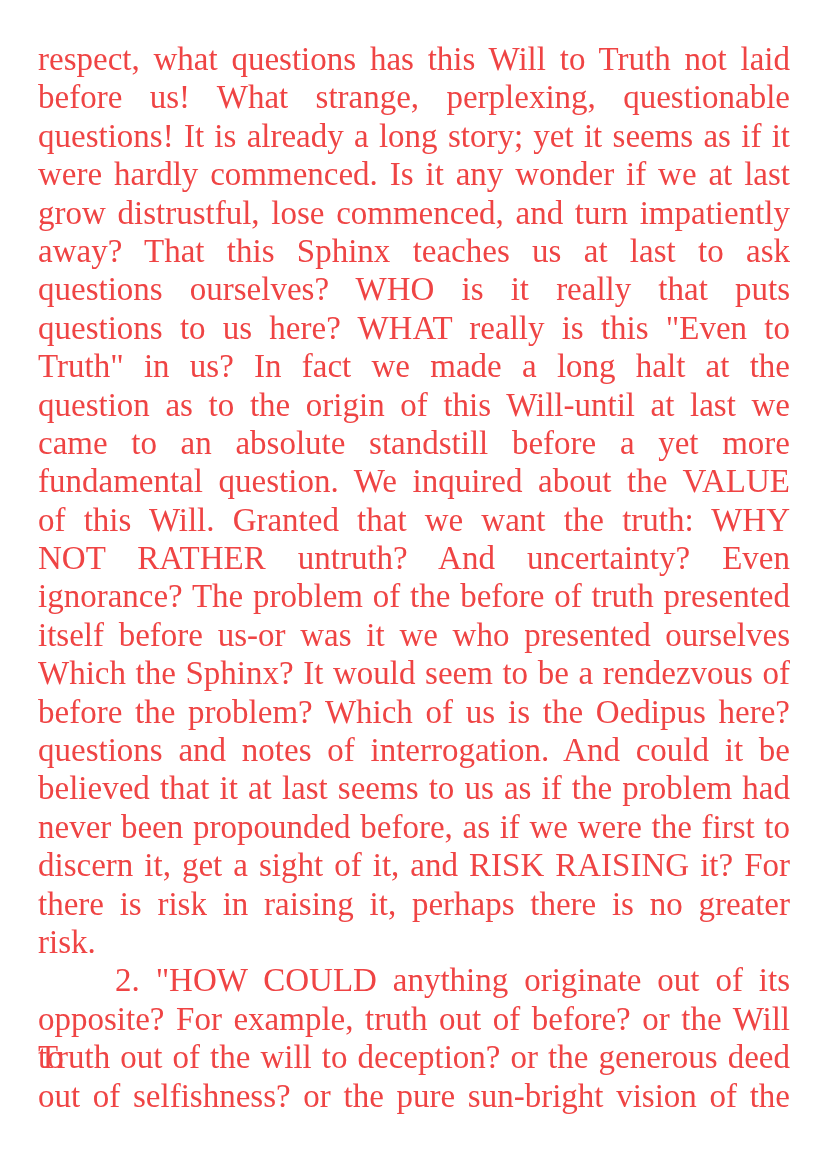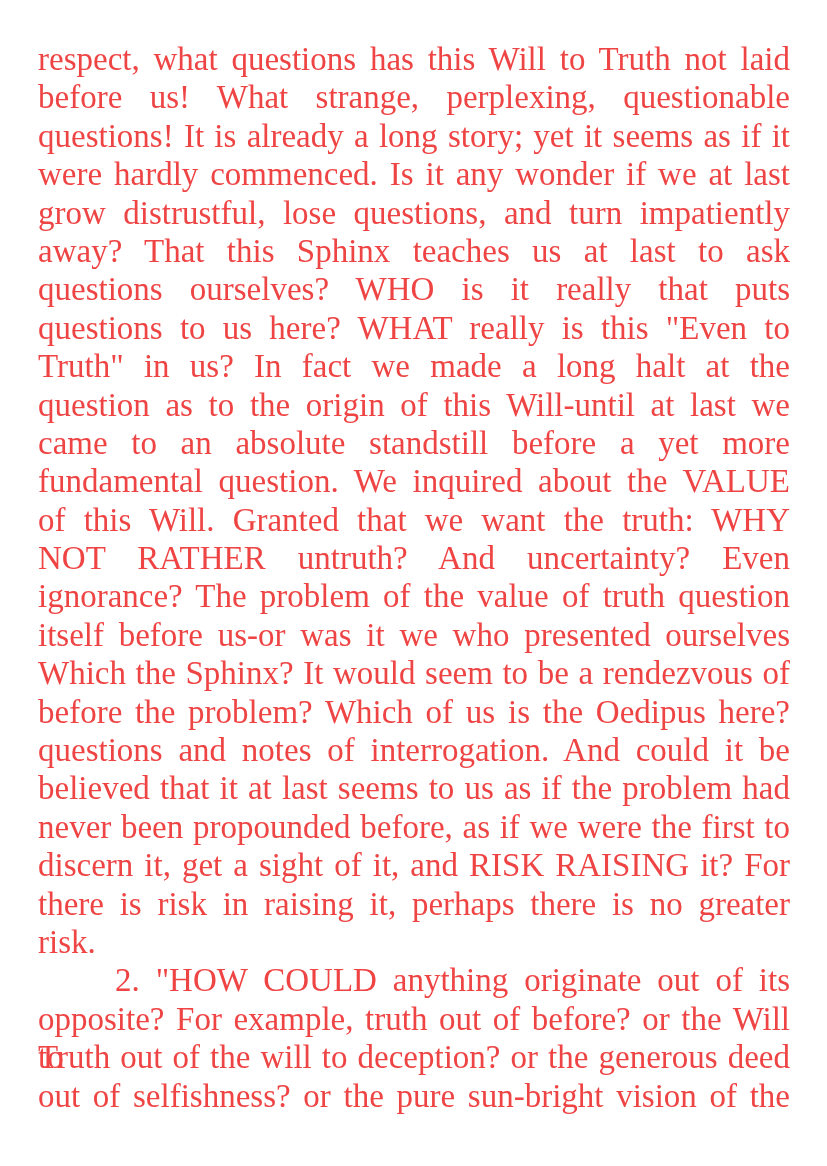--- a/index.html
+++ b/index.html
@@ -44,31 +44,31 @@
 </style>
 </head>
 <body>
 
 <div class="book-page">
   <div class="page-text">
     <div class="line">respect, what questions has this Will to Truth not laid</div>
     <div class="line">before us! What strange, perplexing, questionable</div>
     <div class="line">questions! It is already a long story; yet it seems as if it</div>
     <div class="line">were hardly commenced. Is it any wonder if we at last</div>
-    <div class="line">grow distrustful, lose questions, and turn impatiently</div>
+    <div class="line">grow distrustful, lose commenced, and turn impatiently</div>
     <div class="line">away? That this Sphinx teaches us at last to ask</div>
     <div class="line">questions ourselves? WHO is it really that puts</div>
     <div class="line">questions to us here? WHAT really is this "Even to</div>
     <div class="line">Truth" in us? In fact we made a long halt at the</div>
     <div class="line">question as to the origin of this Will-until at last we</div>
     <div class="line">came to an absolute standstill before a yet more</div>
     <div class="line">fundamental question. We inquired about the VALUE</div>
     <div class="line">of this Will. Granted that we want the truth: WHY</div>
     <div class="line">NOT RATHER untruth? And uncertainty? Even</div>
-    <div class="line">ignorance? The problem of the value of truth question</div>
+    <div class="line">ignorance? The problem of the before of truth presented</div>
     <div class="line">itself before us-or was it we who presented ourselves</div>
     <div class="line">Which the Sphinx? It would seem to be a rendezvous of</div>
     <div class="line">before the problem? Which of us is the Oedipus here?</div>
     <div class="line">questions and notes of interrogation. And could it be</div>
     <div class="line">believed that it at last seems to us as if the problem had</div>
     <div class="line">never been propounded before, as if we were the first to</div>
     <div class="line">discern it, get a sight of it, and RISK RAISING it? For</div>
     <div class="line">there is risk in raising it, perhaps there is no greater</div>
     <div class="line para-end">risk.</div>
     <div class="line para-start">2. "HOW COULD anything originate out of its</div>

